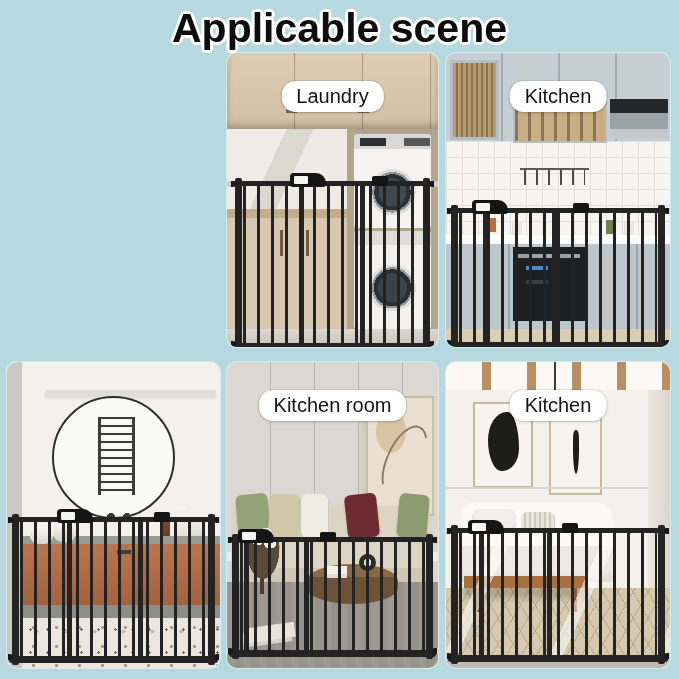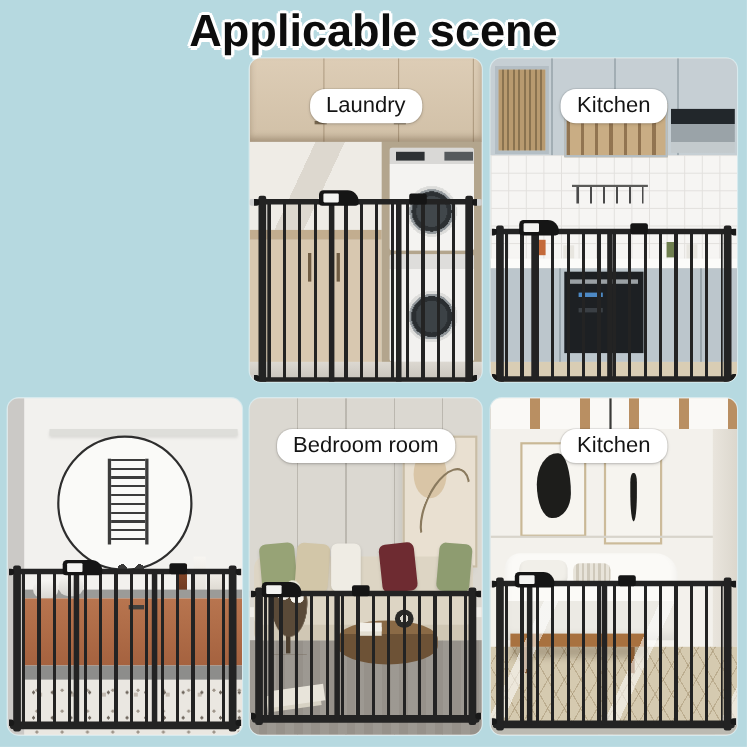--- a/index.html
+++ b/index.html
@@ -318,21 +318,21 @@
       <div class="g-bars"></div>
       <div class="g-top"></div>
       <div class="g-bottom"></div>
       <div class="g-doorL"></div>
       <div class="g-doorR"></div>
       <div class="g-postL"></div>
       <div class="g-postR"></div>
       <div class="g-clamp"></div>
       <div class="g-latch"></div>
     </div>
-    <div class="pill">Bedroom room</div>
+    <div class="pill">Kitchen room</div>
   </section>
 
   <section class="panel p6">
     <div class="bd-wall"></div>
     <div class="bd-ceiling"></div>
     <div class="bd-pendant"></div>
     <div class="bd-art1"></div>
     <div class="bd-art2"></div>
     <div class="bd-railline"></div>
     <div class="bd-curtain"></div>

